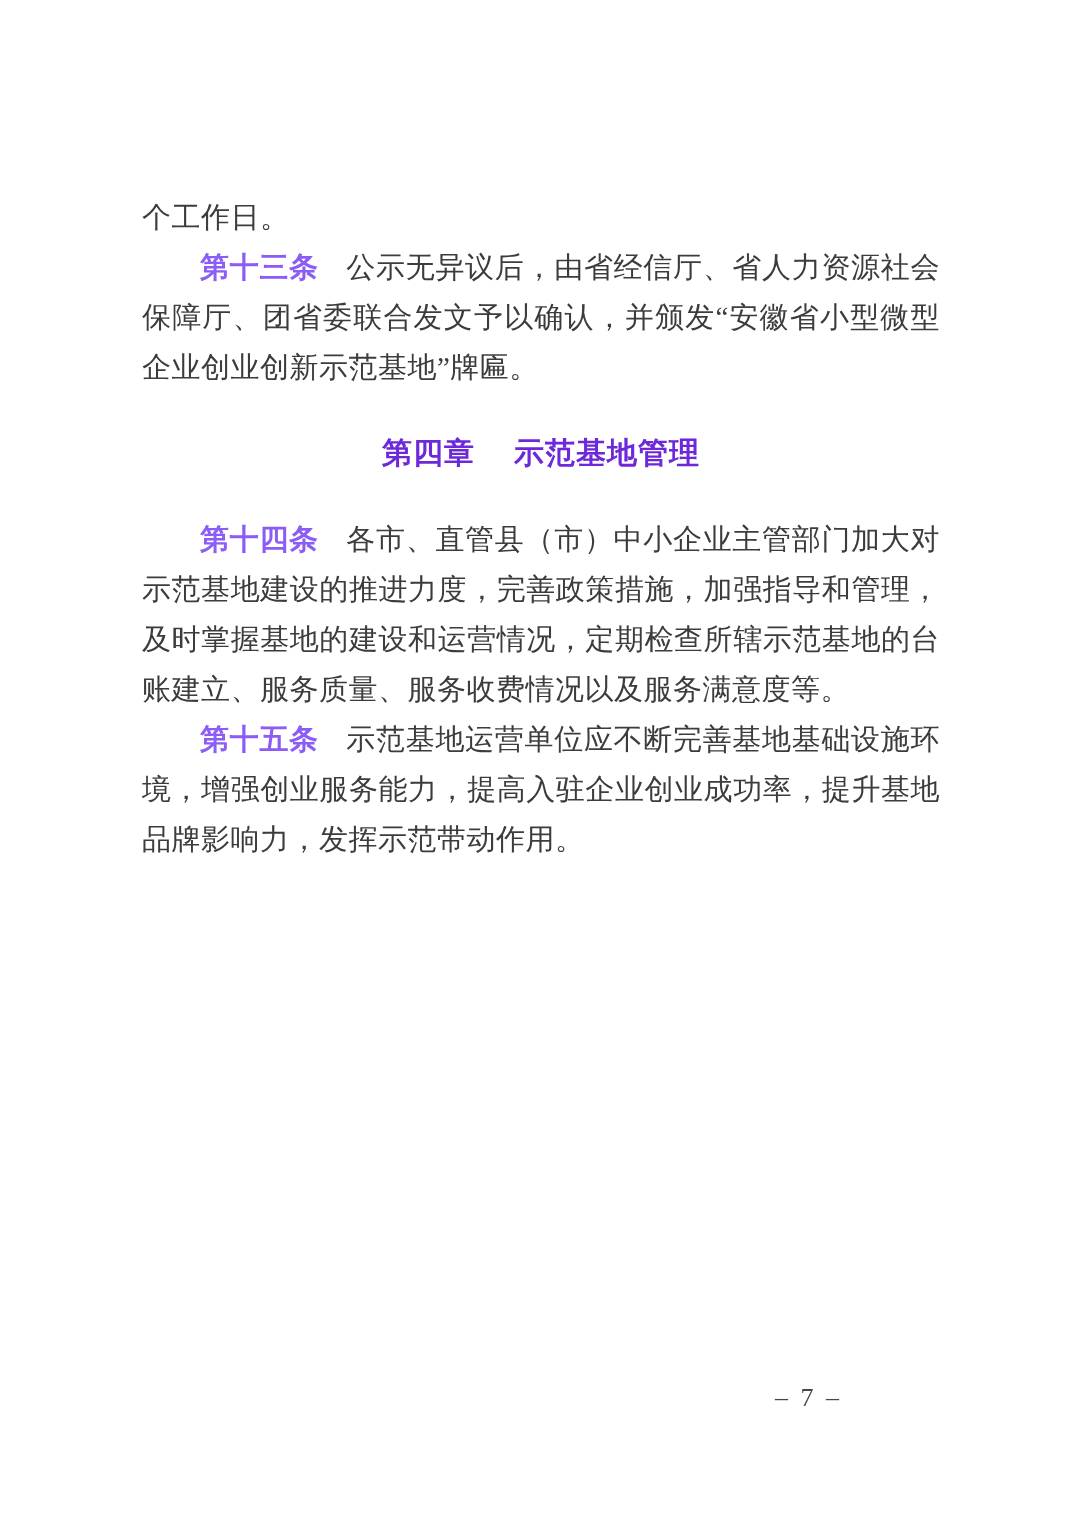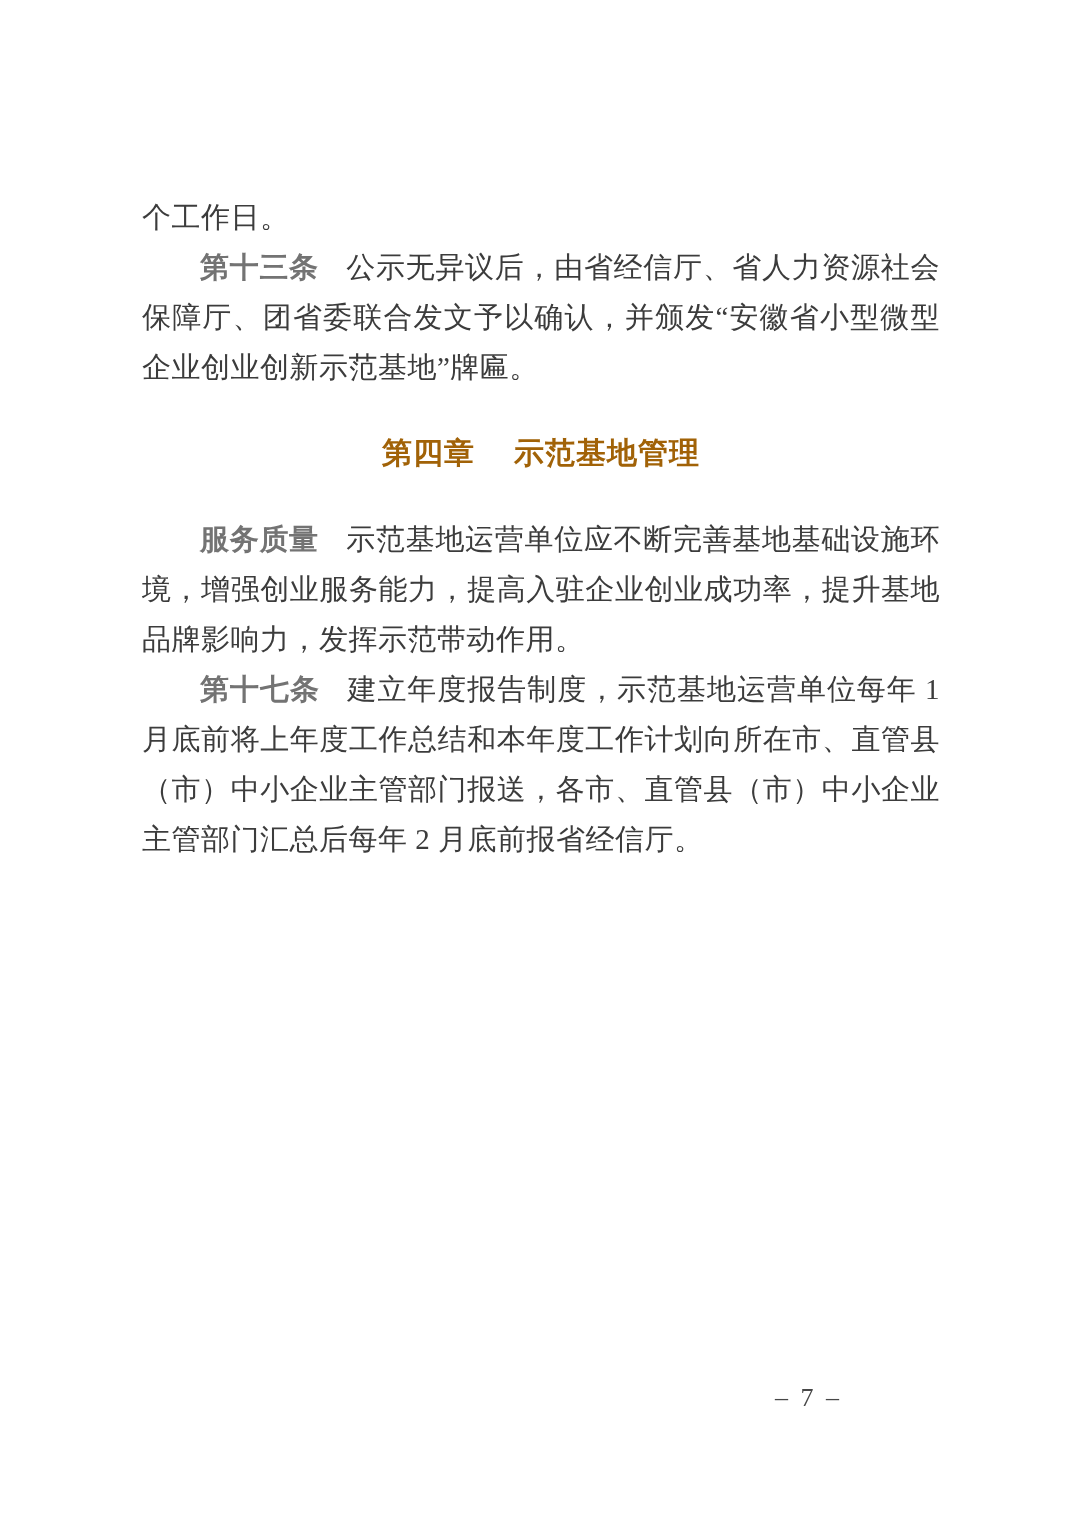--- a/index.html
+++ b/index.html
@@ -29,29 +29,29 @@
     color: #3c3c3c;
     text-align: justify;
     text-justify: inter-ideograph;
     letter-spacing: 0.5px;
   }
   .article {
     text-indent: 2em;
   }
   .article .label {
     font-weight: bold;
-    color: #737373;
+    color: #8b5cf6;
     margin-right: 0.95em;
   }
   .chapter-heading {
     margin: 36px 0 36px 0;
     font-size: 30px;
     line-height: 50px;
     font-weight: bold;
-    color: #a16207;
+    color: #6d28d9;
     text-align: center;
     letter-spacing: 1px;
   }
   .chapter-heading .chapter-title {
     margin-left: 1.3em;
   }
   .page-number {
     position: absolute;
     top: 1383px;
     right: 138px;
@@ -67,23 +67,23 @@
 
 <div class="page">
   <div class="content">
 
     <p class="body-line">个工作日。</p>
 
     <p class="article"><span class="label">第十三条</span><span>公示无异议后，由省经信厅、省人力资源社会保障厅、团省委联合发文予以确认，并颁发“安徽省小型微型企业创业创新示范基地”牌匾。</span></p>
 
     <h2 class="chapter-heading"><span>第四章</span><span class="chapter-title">示范基地管理</span></h2>
 
+    <p class="article"><span class="label">第十四条</span><span>各市、直管县（市）中小企业主管部门加大对示范基地建设的推进力度，完善政策措施，加强指导和管理，及时掌握基地的建设和运营情况，定期检查所辖示范基地的台账建立、服务质量、服务收费情况以及服务满意度等。</span></p>
 
 
-    <p class="article"><span class="label">服务质量</span><span>示范基地运营单位应不断完善基地基础设施环境，增强创业服务能力，提高入驻企业创业成功率，提升基地品牌影响力，发挥示范带动作用。</span></p>
+    <p class="article"><span class="label">第十五条</span><span>示范基地运营单位应不断完善基地基础设施环境，增强创业服务能力，提高入驻企业创业成功率，提升基地品牌影响力，发挥示范带动作用。</span></p>
 
-    <p class="article"><span class="label">第十七条</span><span>建立年度报告制度，示范基地运营单位每年 1 月底前将上年度工作总结和本年度工作计划向所在市、直管县（市）中小企业主管部门报送，各市、直管县（市）中小企业主管部门汇总后每年 2 月底前报省经信厅。</span></p>
 
 
   </div>
 
   <div class="page-number">– 7 –</div>
 </div>
 
 </body></html>

